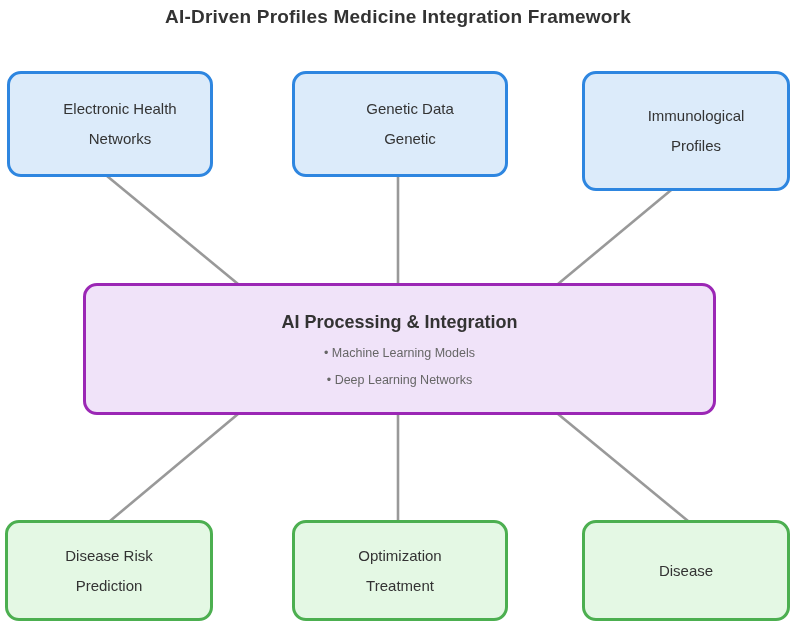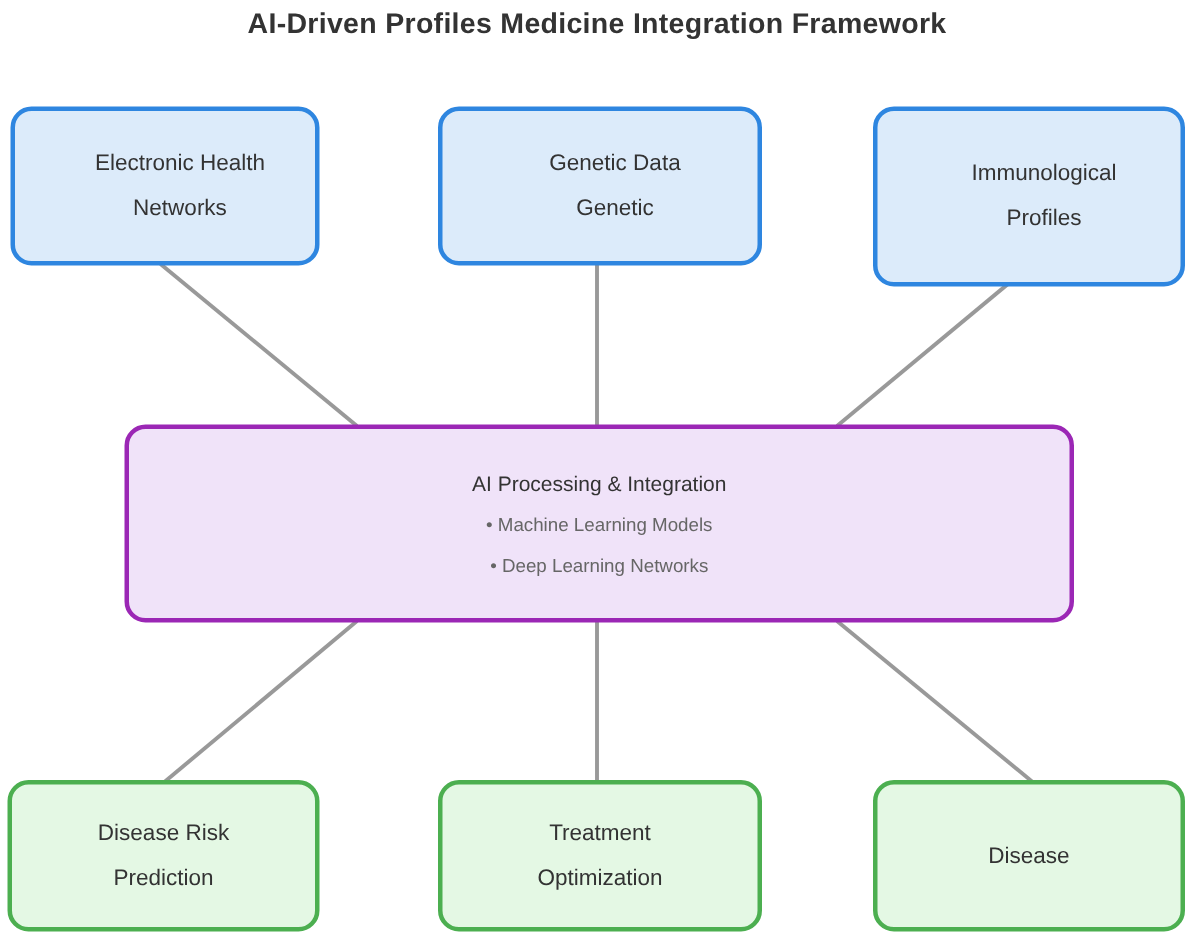--- a/index.html
+++ b/index.html
@@ -61,22 +61,22 @@
   .node.hub {
     background: var(--hub-fill, #F0E3F9);
     border-color: var(--hub-border, #9B27B5);
   }
   .node-label {
     font-size: 15px;
     line-height: 30px;
     color: var(--text-primary, #333333);
   }
   .hub-heading {
-    font-size: 14px;
-    font-weight: normal;
+    font-size: 18px;
+    font-weight: bold;
     color: var(--text-primary, #333333);
     margin-bottom: 13px;
   }
   .hub-bullet {
     font-size: 12.5px;
     color: var(--text-secondary, #666666);
     margin-bottom: 13px;
   }
   .hub-bullet:last-child { margin-bottom: 0; }
 
@@ -125,21 +125,21 @@
     <div class="hub-bullet">• Machine Learning Models</div>
     <div class="hub-bullet">• Deep Learning Networks</div>
   </div>
 
   <div class="node output" id="node-disease">
     <div class="node-label">Disease Risk</div>
     <div class="node-label">Prediction</div>
   </div>
 
   <div class="node output" id="node-treat">
+    <div class="node-label">Optimization</div>
     <div class="node-label">Treatment</div>
-    <div class="node-label">Optimization</div>
   </div>
 
   <div class="node output" id="node-patient">
     <div class="node-label">Disease</div>
   </div>
 
 </div>
 
 </body></html>

